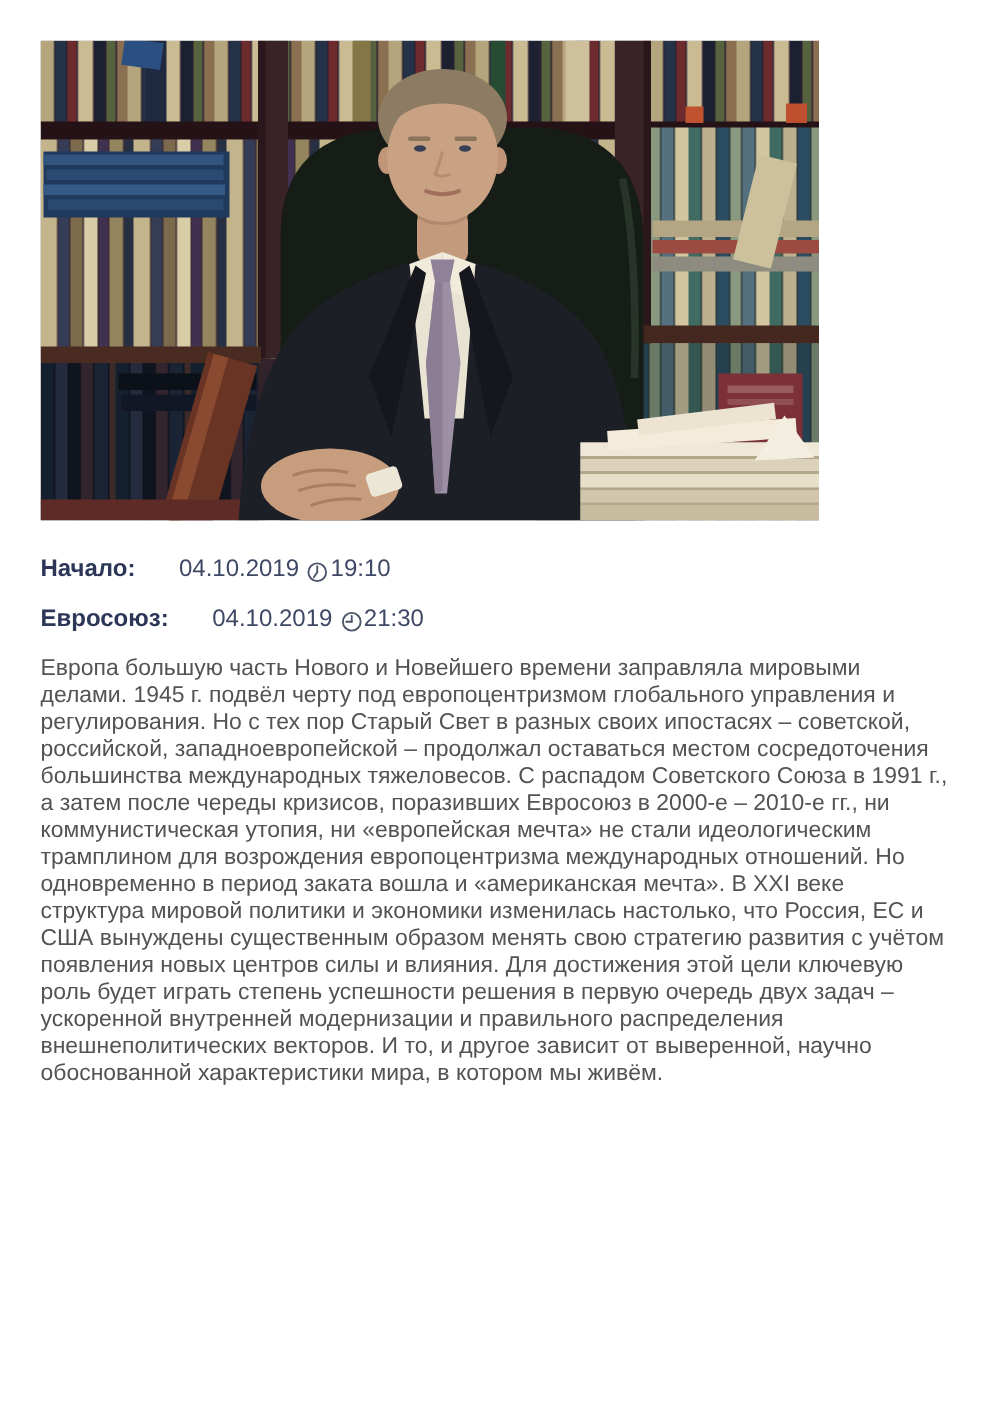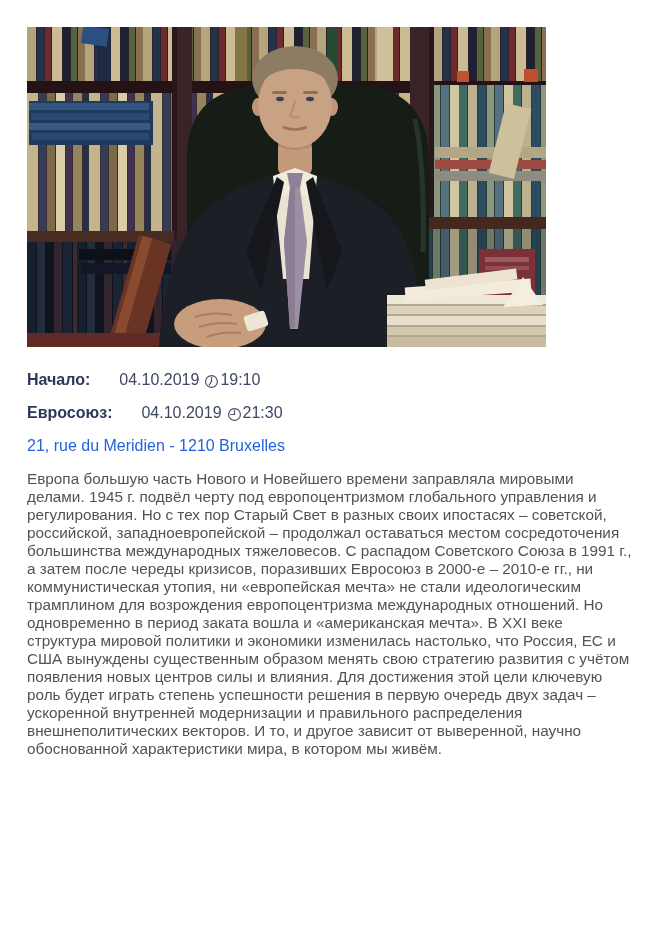--- a/index.html
+++ b/index.html
@@ -233,20 +233,17 @@
     <p class="meta-row">
       <span class="meta-label">Евросоюз:</span>
       <span class="meta-date">04.10.2019</span>
       <svg class="clock" viewBox="0 0 16 16">
         <circle cx="8" cy="8" r="6.3"></circle>
         <line x1="8" y1="8" x2="8" y2="3.8"></line>
         <line x1="8" y1="8" x2="4" y2="8"></line>
       </svg>
       <span class="meta-time">21:30</span>
     </p>
-    <p class="link-row">
-      <a href="#">21, rue du Meridien - 1210 Bruxelles</a>
-    </p>
   </section>
 
   <p class="article-body">Европа большую часть Нового и Новейшего времени заправляла мировыми делами. 1945 г. подвёл черту под европоцентризмом глобального управления и регулирования. Но с тех пор Старый Свет в разных своих ипостасях – советской, российской, западноевропейской – продолжал оставаться местом сосредоточения большинства международных тяжеловесов. С распадом Советского Союза в 1991 г., а затем после череды кризисов, поразивших Евросоюз в 2000-е – 2010-е гг., ни коммунистическая утопия, ни «европейская мечта» не стали идеологическим трамплином для возрождения европоцентризма международных отношений. Но одновременно в период заката вошла и «американская мечта». В XXI веке структура мировой политики и экономики изменилась настолько, что Россия, ЕС и США вынуждены существенным образом менять свою стратегию развития с учётом появления новых центров силы и влияния. Для достижения этой цели ключевую роль будет играть степень успешности решения в первую очередь двух задач – ускоренной внутренней модернизации и правильного распределения внешнеполитических векторов. И то, и другое зависит от выверенной, научно обоснованной характеристики мира, в котором мы живём.</p>
 
 </main>
 
 </body></html>

